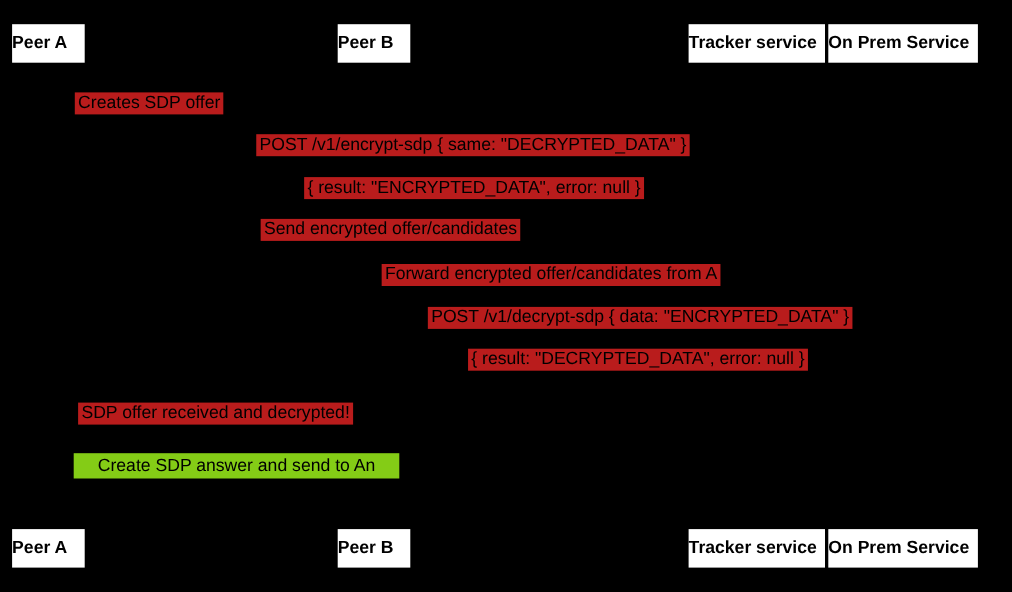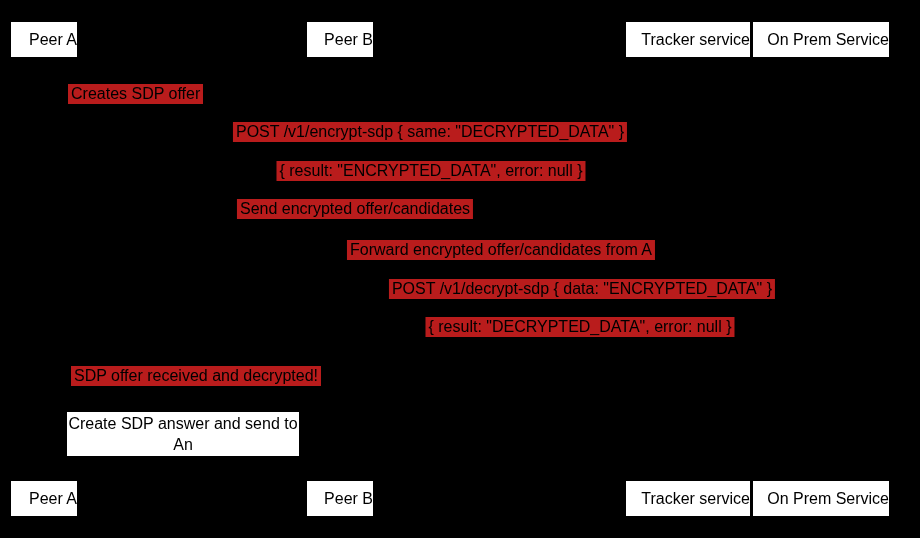--- a/index.html
+++ b/index.html
@@ -11,24 +11,25 @@
     overflow: hidden;
     font-family: "Liberation Sans", sans-serif;
   }
   .actor {
     position: absolute;
     height: 35px;
     background: #fff;
     color: #000;
     display: flex;
     align-items: center;
-    justify-content: flex-end;
+    justify-content: flex-start;
     font-size: 16px;
     box-sizing: border-box;
     white-space: nowrap;
+    font-weight: bold;
   }
   .actor.peer-a   { left: 11px;  width: 66px; }
   .actor.peer-b   { left: 307px; width: 66px; }
   .actor.tracker  { left: 626px; width: 124px; }
   .actor.onprem   { left: 753px; width: 136px; }
   .actor.top-row    { top: 22px; }
   .actor.bottom-row { top: 481px; }
 
   .msg {
     position: absolute;
@@ -47,22 +48,22 @@
   .msg-4 { left: 355px; top: 199px; }
   .msg-5 { left: 501px; top: 240px; }
   .msg-6 { left: 582px; top: 279px; }
   .msg-7 { left: 580px; top: 317px; }
   .msg-8 { left: 196px; top: 366px; }
 
   .note {
     position: absolute;
     left: 67px;
     top: 412px;
-    width: 232px;
-    background: #ffffff;
+    width: 296px;
+    background: #84cc16;
     color: #000;
     font-size: 16px;
     line-height: 21px;
     text-align: center;
     padding: 1px 0;
     box-sizing: border-box;
   }
 </style>
 </head>
 <body>

